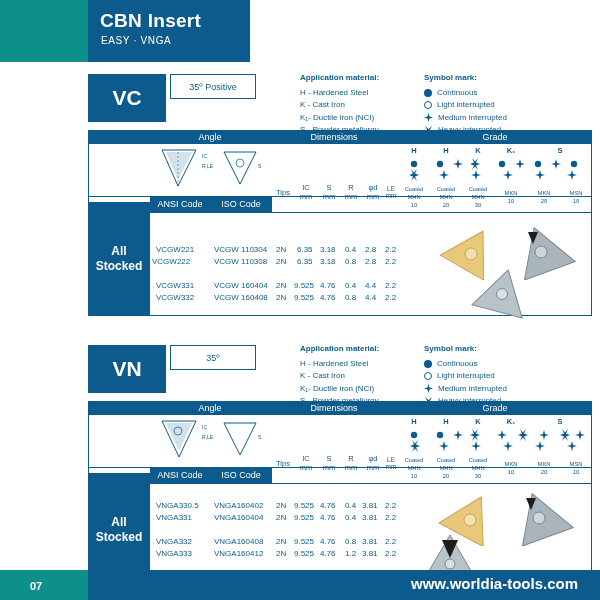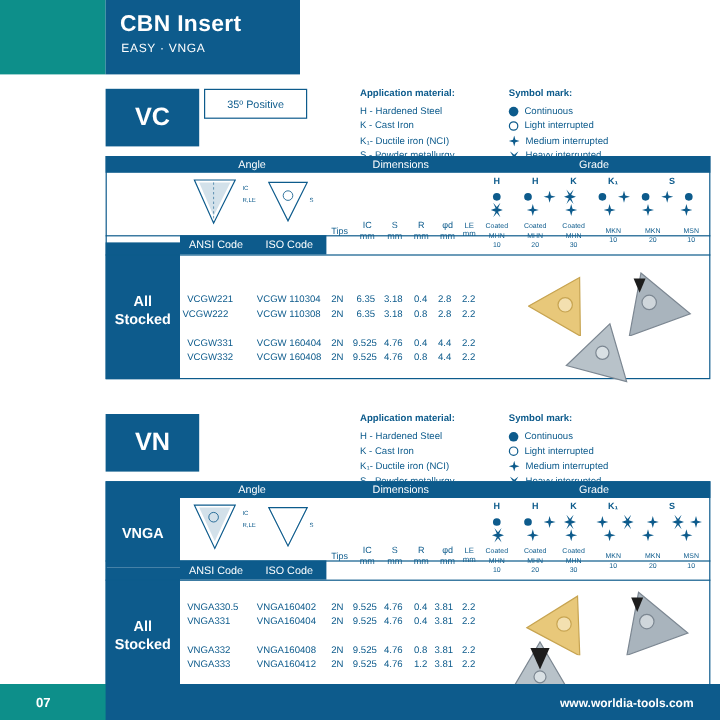--- a/index.html
+++ b/index.html
@@ -34,21 +34,21 @@
   .band{position:absolute;background:#0d5b8c;color:#fff;font-size:9px;display:flex;align-items:center;justify-content:center;text-align:center;box-sizing:border-box;}
   .cellhdr{position:absolute;color:#0d5b8c;font-size:7.5px;display:flex;align-items:center;justify-content:center;text-align:center;box-sizing:border-box;}
   .hline{position:absolute;background:#0d5b8c;height:1px;}
   .bigcell{position:absolute;background:#0d5b8c;color:#fff;display:flex;align-items:center;justify-content:center;text-align:center;font-weight:bold;box-sizing:border-box;}
   .datatxt{position:absolute;color:#0d5b8c;font-size:8px;white-space:nowrap;}
   .gradedot{position:absolute;}
 
   .footer{position:absolute;left:0;bottom:0;width:600px;height:30px;background:#0d5b8c;}
   .footer-teal{position:absolute;left:0;bottom:0;width:88px;height:30px;background:#0d8f8a;}
   .pgno{position:absolute;left:30px;bottom:8px;color:#fff;font-size:11px;font-weight:bold;}
-  .site{position:absolute;right:22px;bottom:8px;color:#fff;font-size:10px;font-weight:bold;}
+  .site{position:absolute;right:22px;bottom:8px;color:#fff;font-size:15px;font-weight:bold;}
 
   .tipshape{position:absolute;}
 </style>
 </head>
 <body>
 
 <div class="page">
 
   <div class="header">
     <div class="hdr-teal"></div>
@@ -230,20 +230,21 @@
     </svg>
   </div>
   <div class="tipshape" style="left:470px;top:266px;">
     <svg width="64" height="54" viewBox="0 0 64 54">
       <polygon points="32,3 58,46 6,46" fill="#b8c2c9" stroke="#7c8792" stroke-width="1" transform="rotate(15 32 27)"></polygon>
       <circle cx="32" cy="28" r="5.5" fill="#d9e0e4" stroke="#7c8792" stroke-width="1"></circle>
     </svg>
   </div>
 
   <div class="vc-badge" style="top:345px;">VN</div>
+  <div class="vc-note1" style="top:345px;">35º</div>
 
   <div class="appmat" style="left:300px;top:343px;">
     <div class="t">Application material:</div>
     <div>H - Hardened Steel</div>
     <div>K - Cast Iron</div>
     <div>K₁- Ductile iron (NCI)</div>
     <div>S - Powder metallurgy</div>
   </div>
 
   <div class="symmark" style="left:424px;top:343px;">
@@ -269,21 +270,20 @@
         <span>Heavy interrupted</span>
       </div>
   </div>
 
   <div class="tbl" style="left:88px;top:401px;width:504px;height:186px;"></div>
   <div class="band" style="left:88px;top:401px;width:504px;height:14px;"></div>
   <div class="band" style="left:150px;top:401px;width:120px;height:14px;background:transparent;">Angle</div>
   <div class="band" style="left:272px;top:401px;width:124px;height:14px;background:transparent;">Dimensions</div>
   <div class="band" style="left:398px;top:401px;width:194px;height:14px;background:transparent;">Grade</div>
 
-  <div class="bigcell" style="left:88px;top:415px;width:62px;height:58px;font-size:12px;">VNGA</div>
   <div class="bigcell" style="left:88px;top:473px;width:62px;height:114px;font-size:12px;flex-direction:column;line-height:15px;">
     <span>All Stocked</span>
   </div>
 
   <div class="tipshape" style="left:152px;top:417px;">
     <svg width="116" height="44" viewBox="0 0 116 44">
       <polygon points="10,4 44,4 27,40" fill="none" stroke="#0d5b8c" stroke-width="1"></polygon>
       <polygon points="14,6 40,6 27,34" fill="#0d5b8c" opacity="0.18"></polygon>
       <circle cx="26" cy="14" r="4" fill="none" stroke="#0d5b8c" stroke-width=".7"></circle>
       <text x="50" y="12" font-size="5" fill="#0d5b8c">IC</text>

